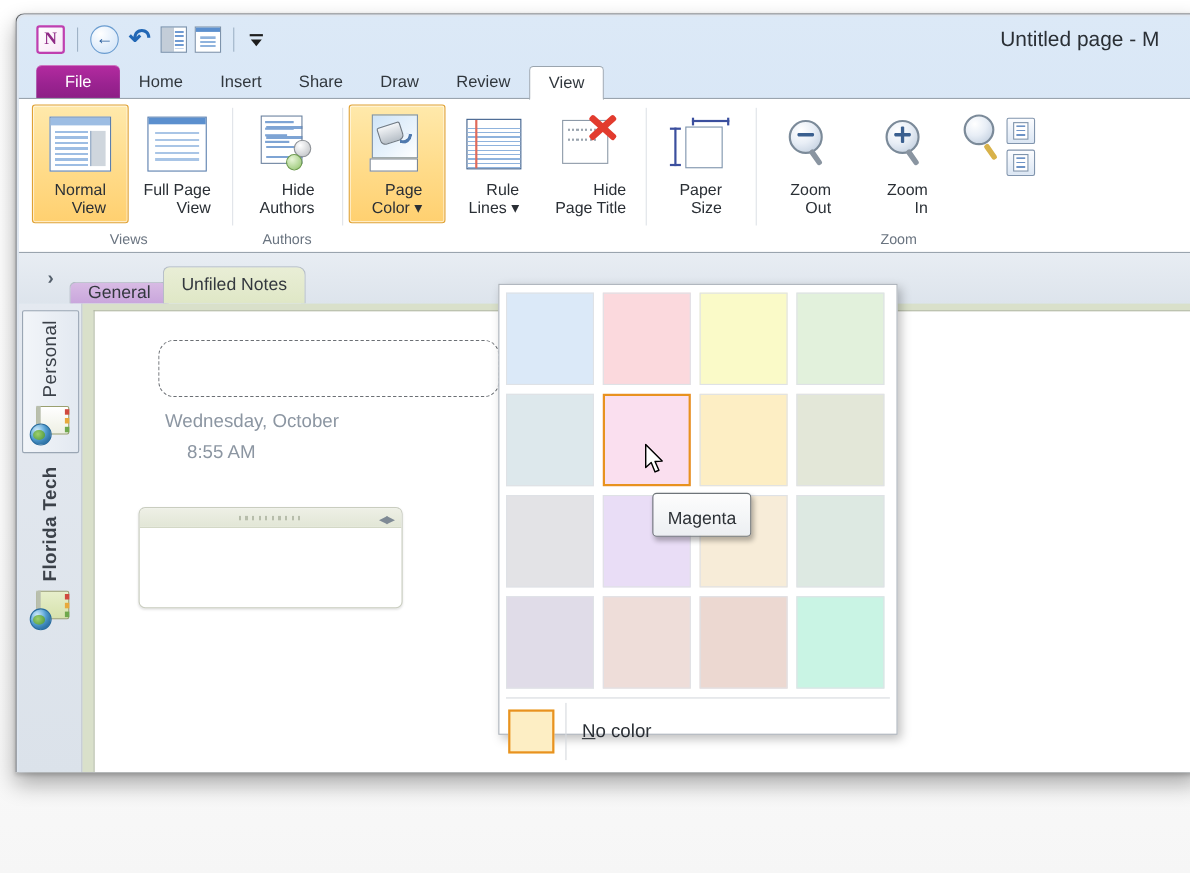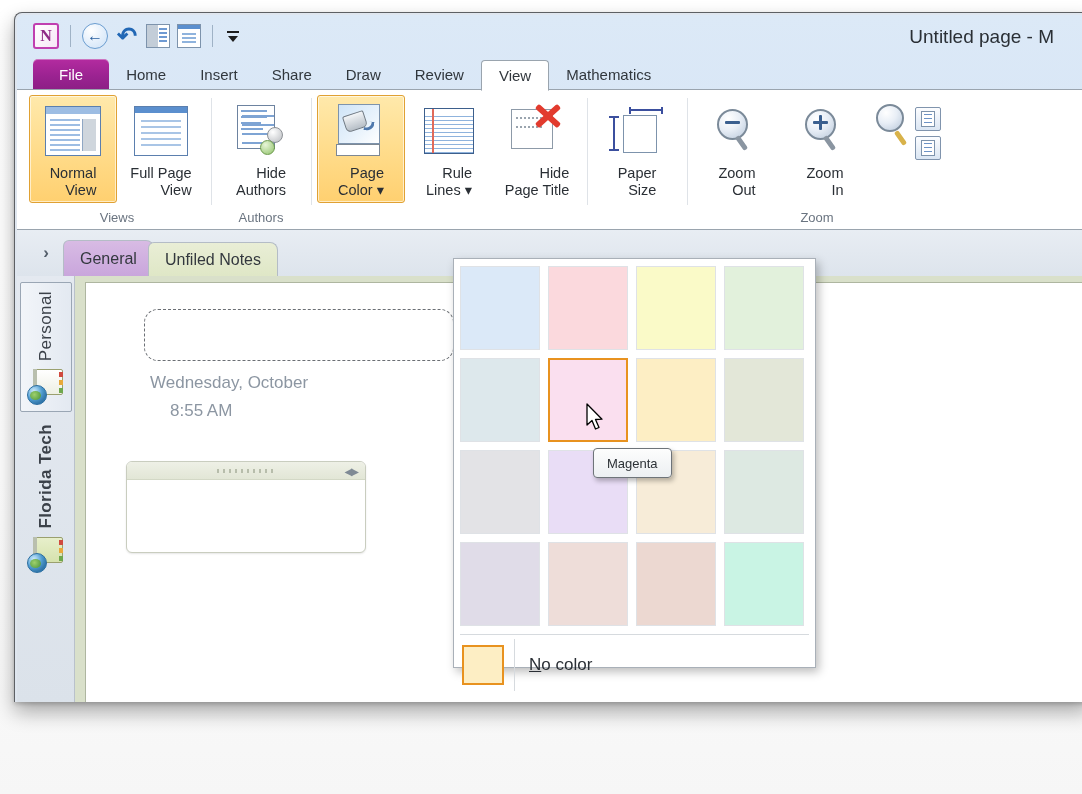--- a/index.html
+++ b/index.html
@@ -261,21 +261,21 @@
 
   
   .tabsrow { position: relative; height: 46px; background: linear-gradient(180deg,#e8edf3,#dde4ec);
              display:flex; align-items:flex-end; padding-left: 46px; }
   .navexp {
     position: absolute; left: 18px; top: 12px; width: 22px; height: 22px;
     display:flex; align-items:center; justify-content:center;
     font-size: 17px; color: #55606c; font-weight: bold;
   }
   .sectab {
-    height: 36px; padding: 0 16px; display: flex; align-items: center;
+    height: 20px; padding: 0 16px; display: flex; align-items: center;
     font-size: 16px; color: #33383e; border-radius: 6px 8px 0 0; margin-right: -6px;
     border:1px solid #b4bcc6; border-bottom: none; position: relative;
   }
   .sectab.general { background: linear-gradient(180deg,#d8bbe4,#c9a6dc); z-index:1; }
   .sectab.unfiled { background: linear-gradient(180deg,#e9eed6,#dfe7c6); z-index:2; height: 34px; }
 
   
   .content { position: relative; height: 429px; background: #dfe5ec; display:flex; }
   .navbar {
     width: 58px; background: linear-gradient(180deg,#e4e9f0,#dbe2ea);
@@ -352,21 +352,21 @@
   .nocolor { display: flex; align-items: center; height: 60px; padding-left: 2px; }
   .ncbox { width: 42px; height: 40px; background: #fdeec4; border: 2px solid #e8921f; }
   .ncdivider { width: 1px; height: 52px; background: #d6dade; margin: 0 14px 0 10px; }
   .nclabel { font-size: 17px; color: #2a2f35; }
   .nclabel u { text-decoration: underline; }
 
   .tooltip {
     position: absolute; left: 593px; top: 448px;
     background: linear-gradient(180deg,#fdfdfd,#eceff2);
     border: 1px solid #6e7479; border-radius: 4px;
-    padding: 7px 13px 6px; font-size: 13px; color: #2c3136;
+    padding: 14px 13px 6px; font-size: 16px; color: #2c3136;
     box-shadow: 2px 3px 5px rgba(0,0,0,.28); z-index: 60; white-space: nowrap;
   }
 
   .cursor { position: absolute; left: 586px; top: 403px; width: 20px; height: 30px; z-index: 70; }
 </style>
 </head>
 <body>
 
 <div id="root">
 
@@ -388,21 +388,20 @@
       </div>
 
       <div class="tabstrip">
         <div class="tab tab-file">File</div>
         <div class="tab">Home</div>
         <div class="tab">Insert</div>
         <div class="tab">Share</div>
         <div class="tab">Draw</div>
         <div class="tab">Review</div>
         <div class="tab tab-active">View</div>
-        <div class="tab">Mathematics</div>
       </div>
 
       <div class="ribbon">
 
         <div class="group">
           <div class="grow">
             <div class="bigbtn sel">
               <div class="iconbox">
                   <div class="i-normalview">
                     <i></i>

